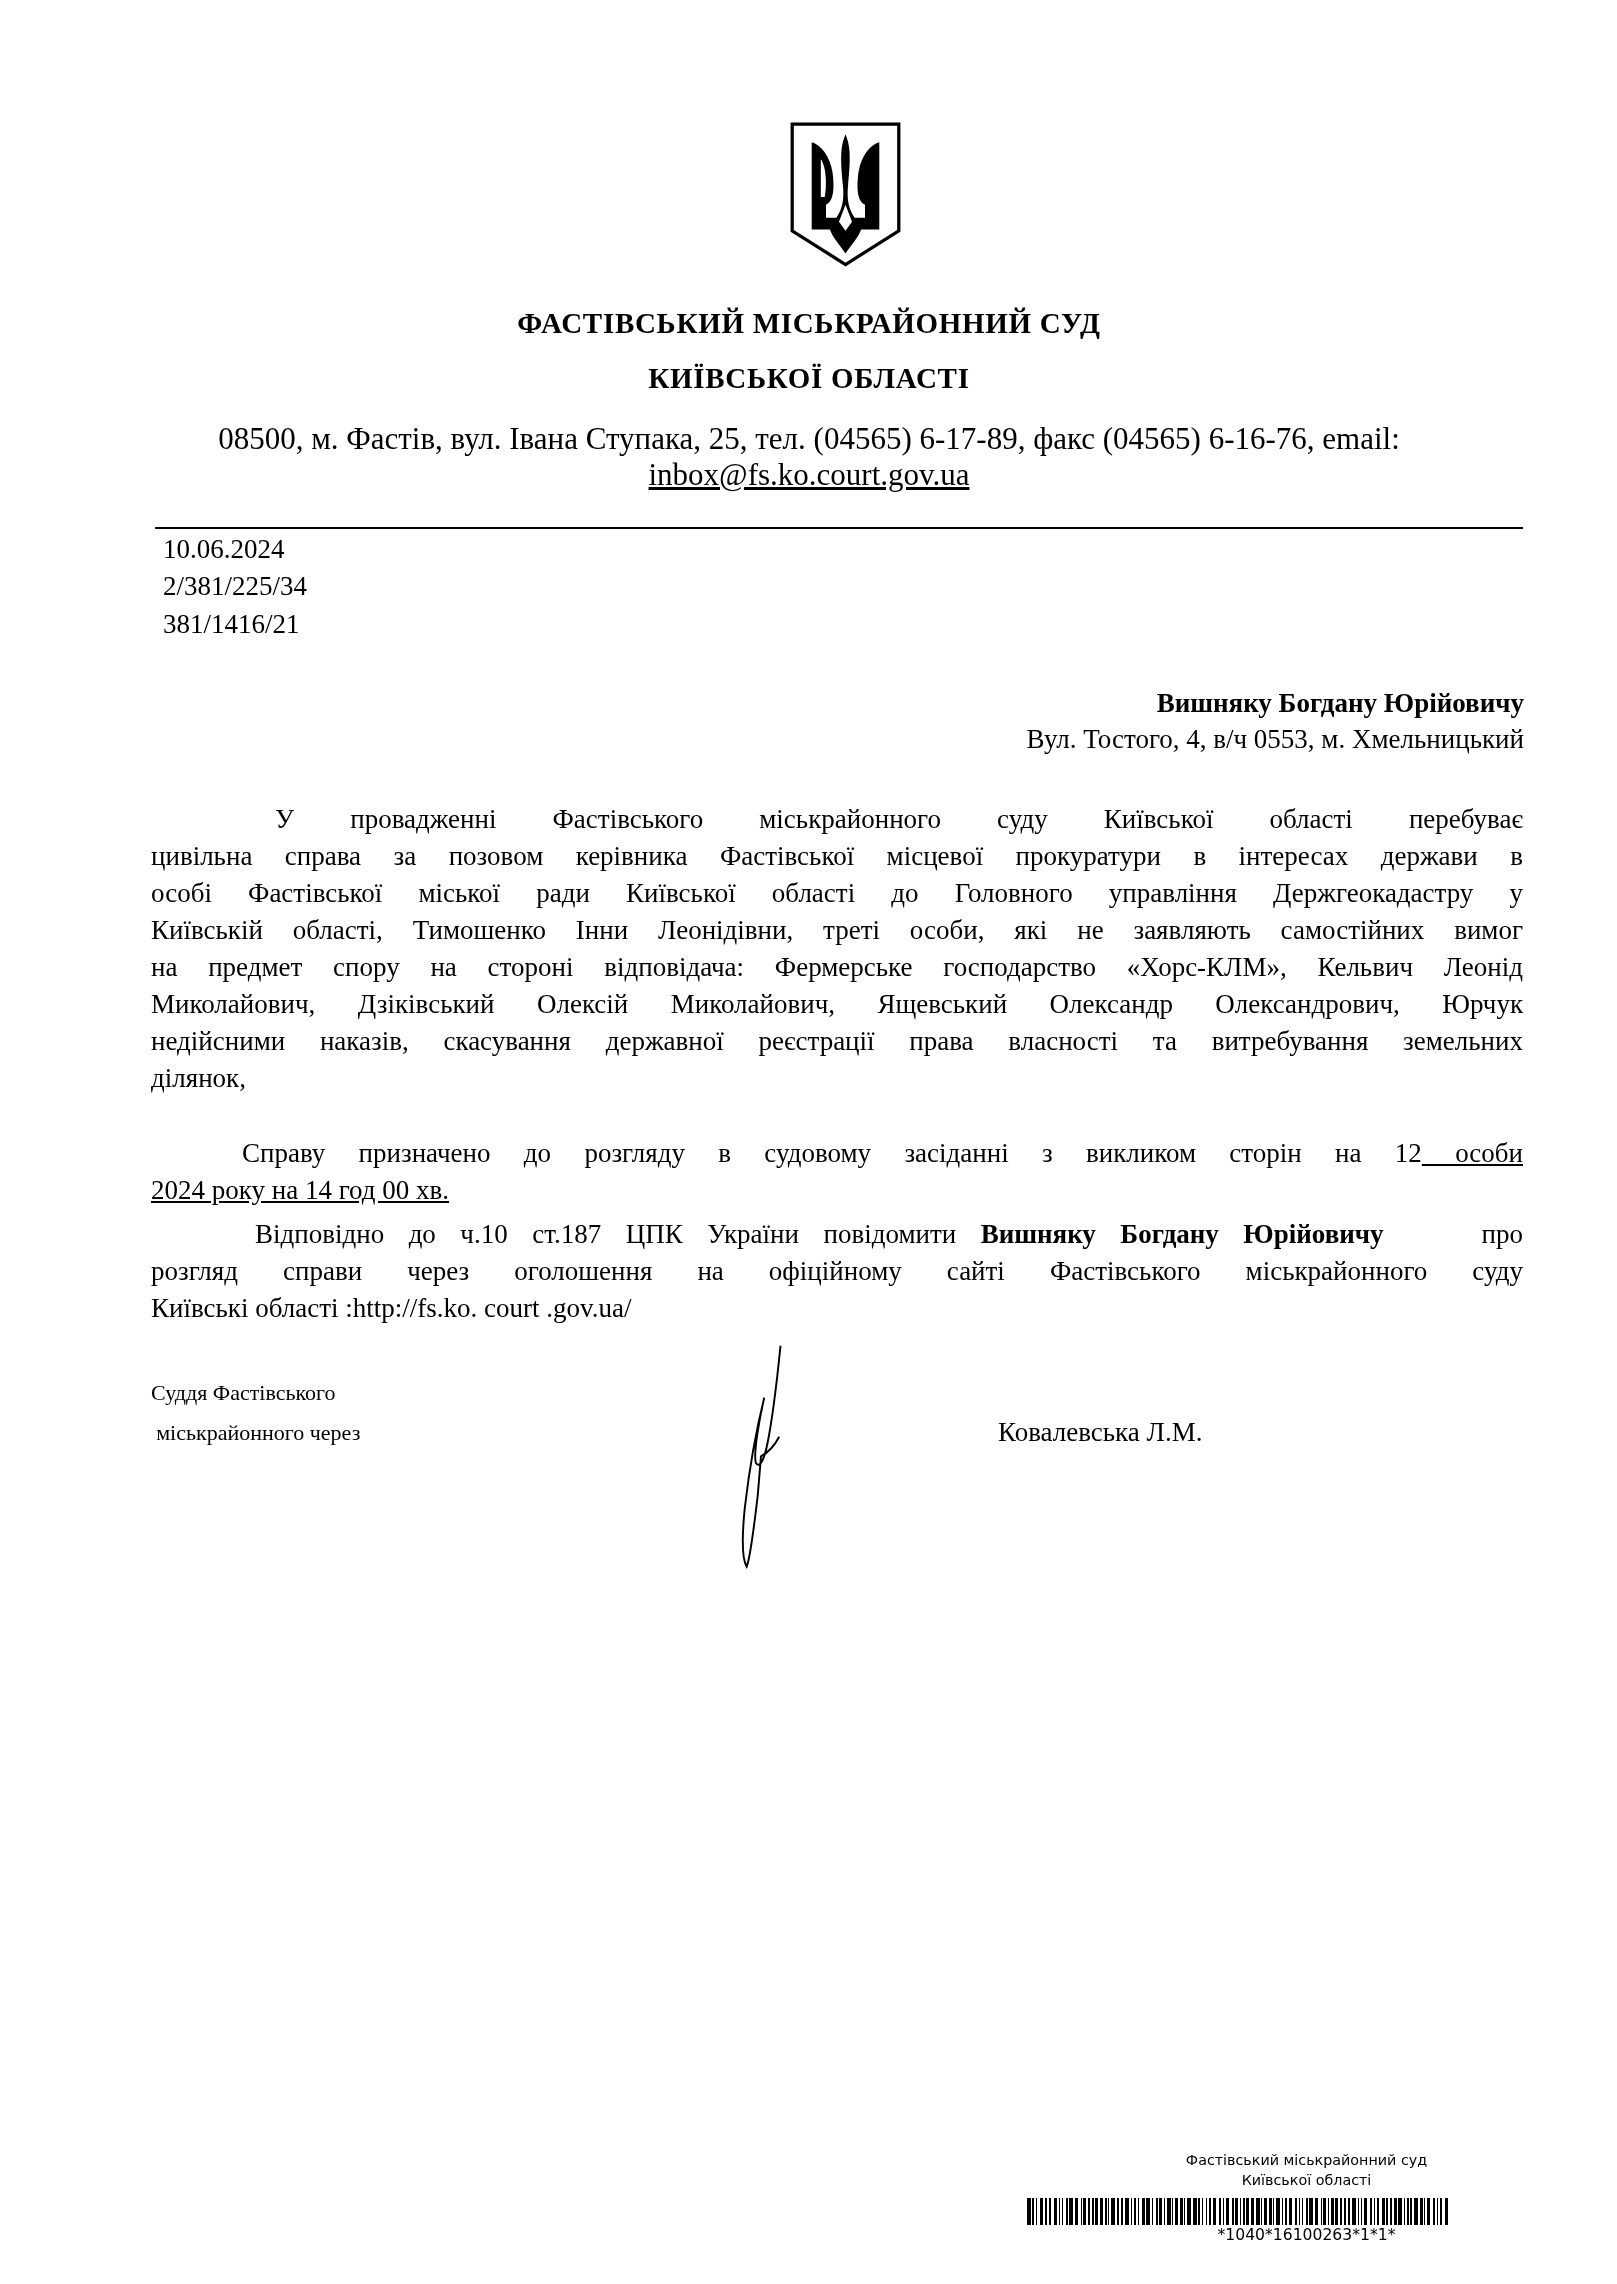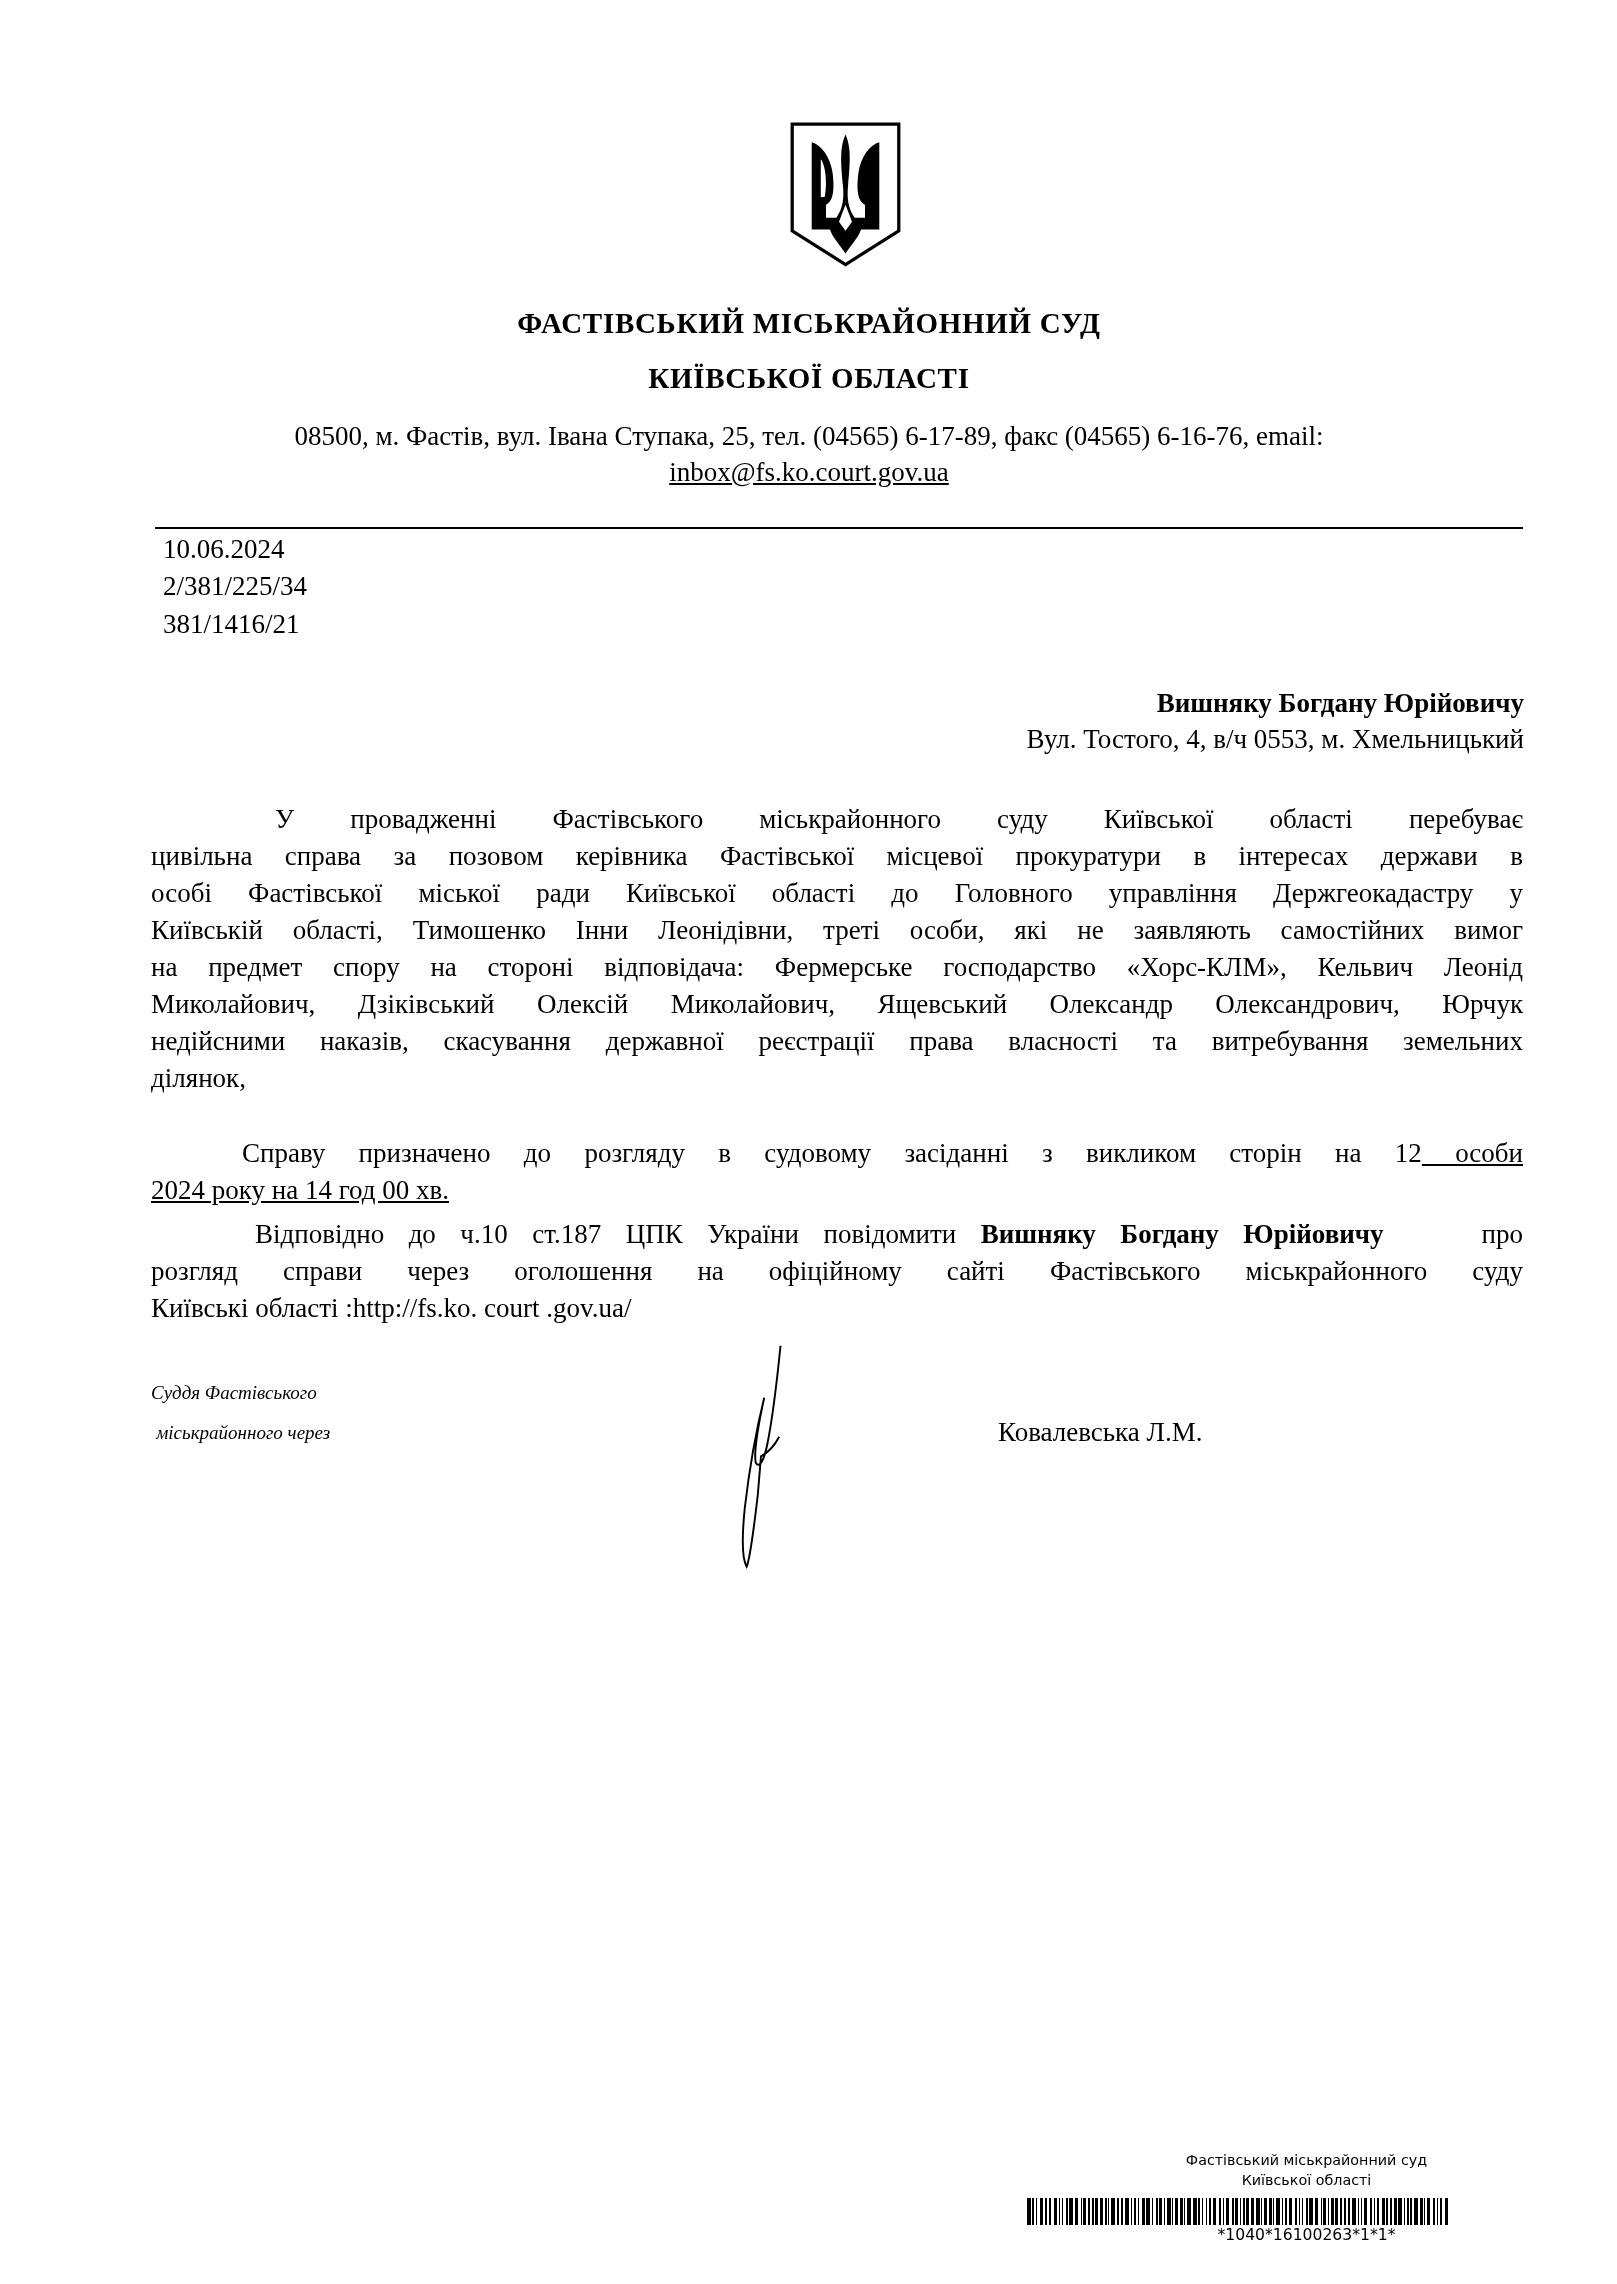--- a/index.html
+++ b/index.html
@@ -1,33 +1,33 @@
 <!DOCTYPE html>
 <html style="font-size:10.4px"><head>
 <meta charset="utf-8">
 <style>
   html, body { margin:0; padding:0; background:#ffffff; }
   body { width:1618px; height:2284px; position:relative; overflow:hidden;
          font-family:"Liberation Serif", serif; color:#000; }
   .abs { position:absolute; }
   .center { left:0; width:1618px; text-align:center; }
   .title { font-weight:bold; font-size:29px; letter-spacing:0.7px; }
-  .addr { font-size:27px; }
+  .addr { font-size:31px; }
   .email { text-decoration:underline; }
   .hr { left:155px; width:1368px; top:527px; height:0; border-top:2.6px solid #000; }
   .meta { left:163px; font-size:27px; }
   .addressee { right:94px; text-align:right; font-size:27px; }
   .addressee.bold { font-weight:bold; }
   .para { left:151px; width:1372px; font-size:27px; line-height:37px; text-align:justify; }
   .line { display:block; text-align:justify; text-align-last:justify; white-space:normal; }
   .line.last { text-align-last:left; }
   .indent { padding-left:124px; }
   .u { text-decoration:underline; }
   .b { font-weight:bold; }
-  .sig-left { left:151px; font-size:19px; line-height:40px;font-style:italic; }
+  .sig-left { left:151px; font-size:22px; line-height:40px; }
   .sig-right { left:998px; top:1417px; font-size:27px; }
   .signature { left:683px; top:1339px; width:130px; height:241px; }
   .arms { left:787px; top:120px; width:117px; height:150px; }
   .bc-label { font-family:"DejaVu Sans", sans-serif; font-size:14.3px; text-align:center; left:1105px; width:403px; }
   .barcode { left:1027px; top:2198px; width:501px; height:27px; display:flex; align-items:stretch; }
   .barcode span { display:block; background:#000; height:100%; }
   .bc-num { font-family:"DejaVu Sans", sans-serif; font-size:15.6px; left:1105px; width:403px; text-align:center; top:2226px; }
 </style>
 </head>
 <body>

